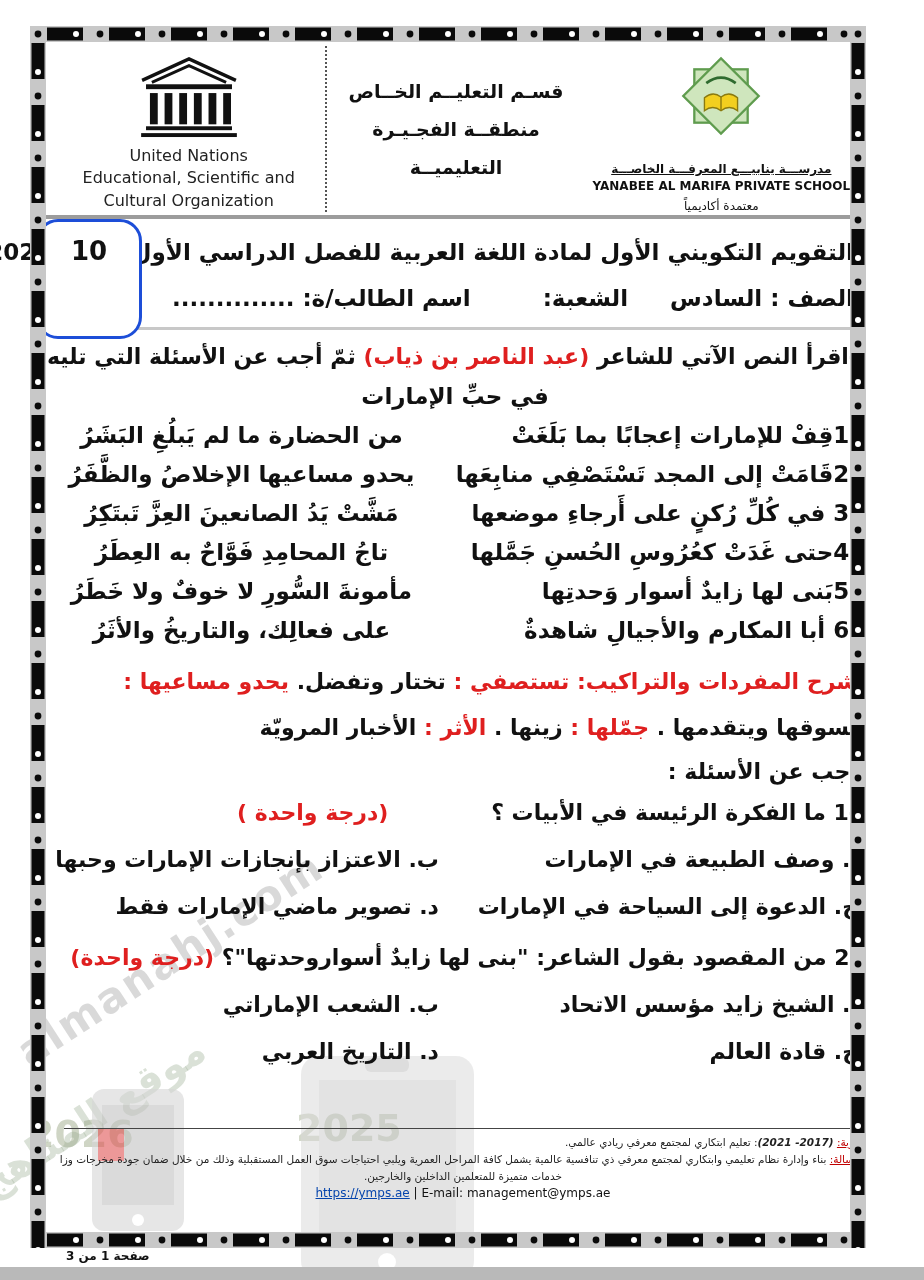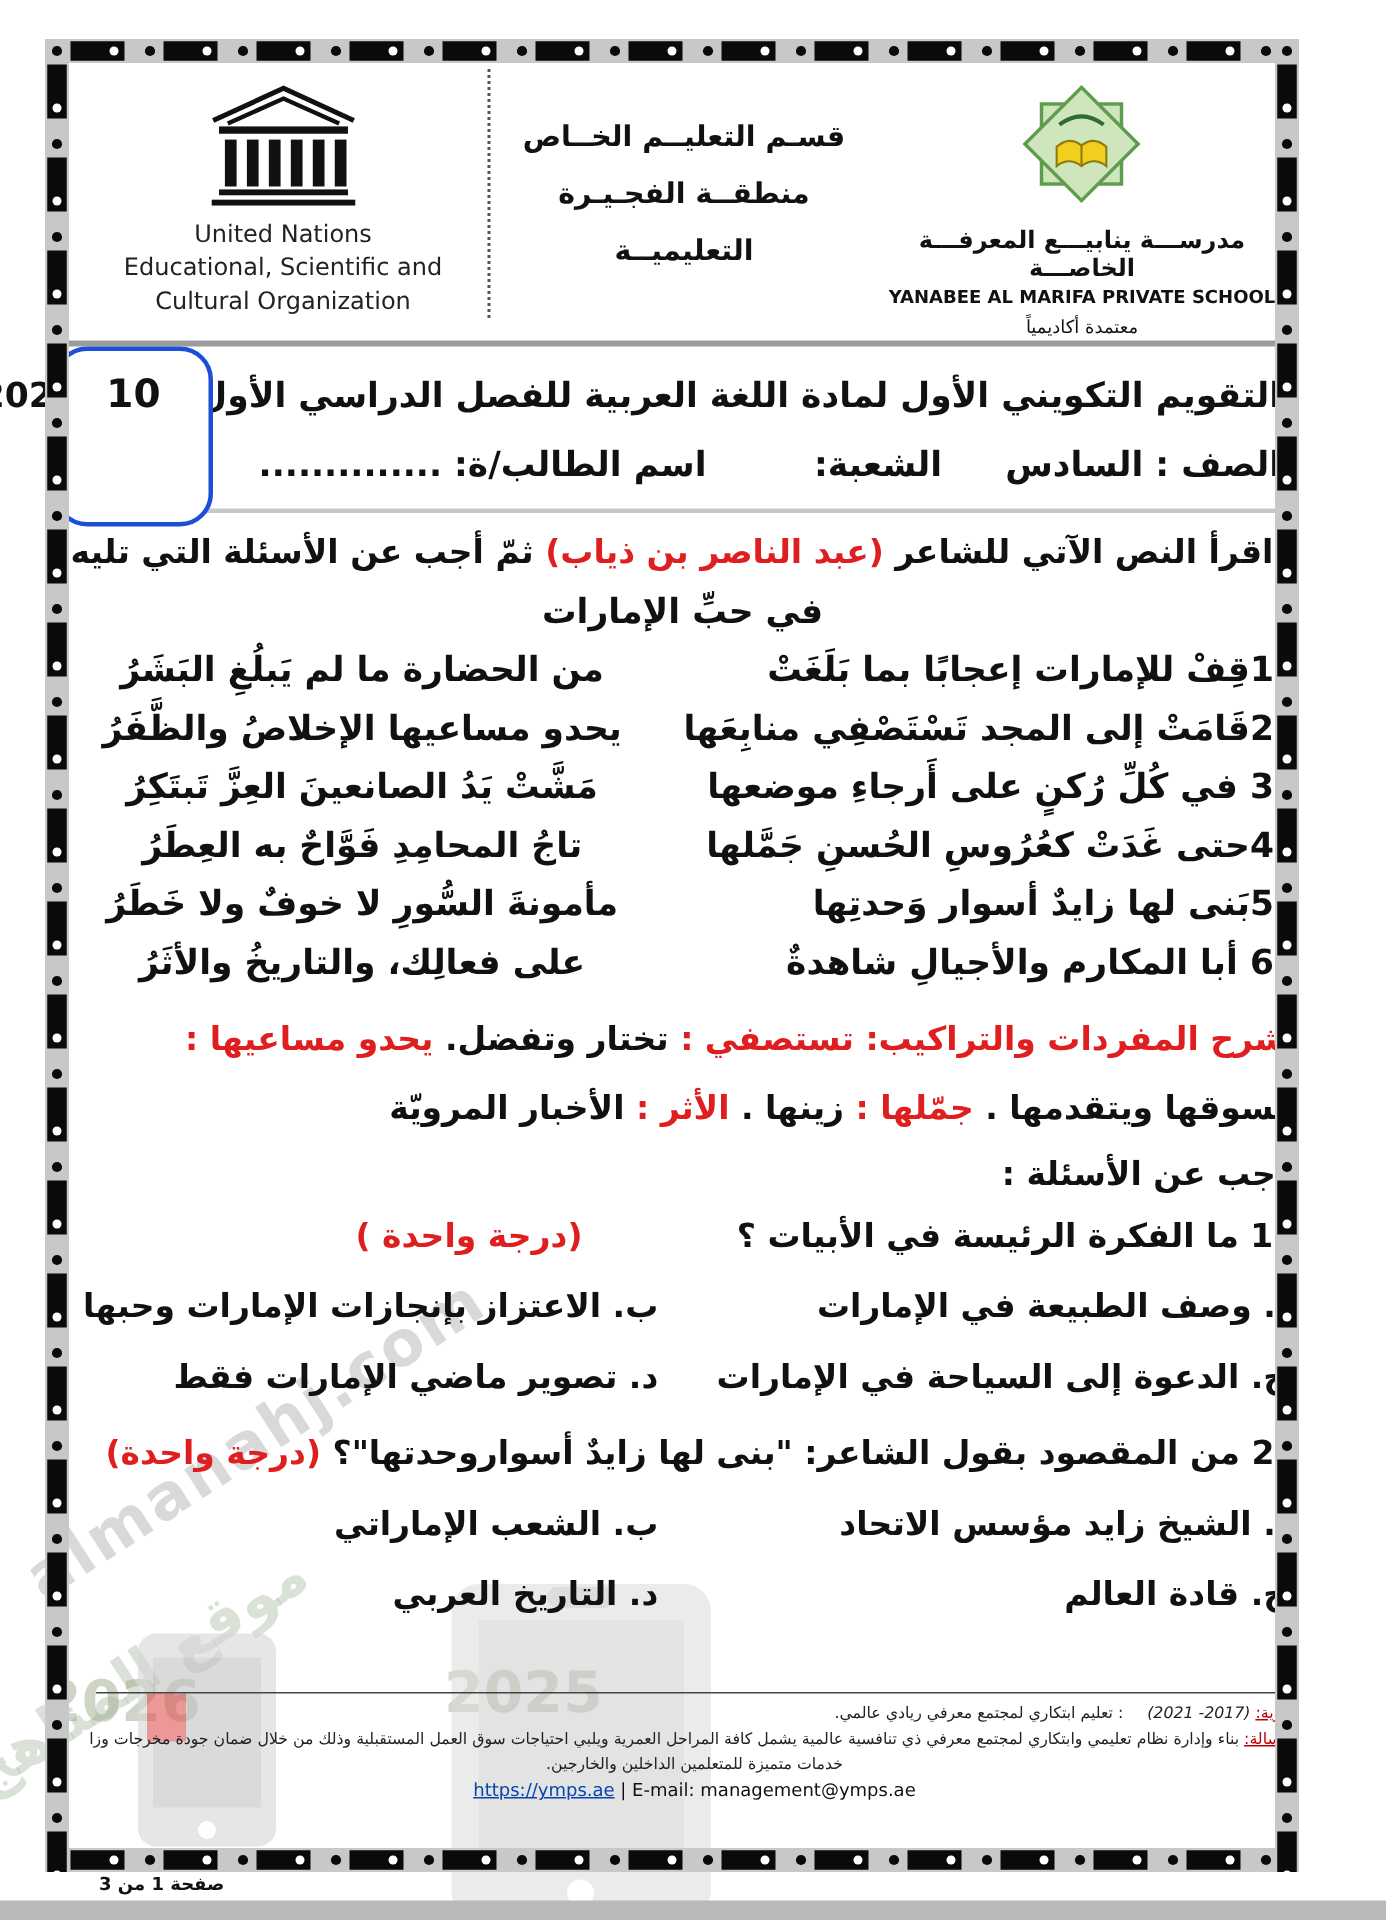--- a/index.html
+++ b/index.html
@@ -9,21 +9,21 @@
   .strip{position:absolute;z-index:3;}
   .strip-top{left:30px;top:26px;width:836px;height:16px;}
   .strip-bottom{left:30px;top:1232px;width:836px;height:16px;}
   .strip-left{left:30px;top:26px;width:16px;height:1222px;}
   .strip-right{left:850px;top:26px;width:16px;height:1222px;}
   .bottom-bar{position:absolute;left:0;right:0;bottom:0;height:13px;background:#b9b9b9;z-index:4;}
   
   .content{position:absolute;top:46px;left:52px;width:806px;z-index:2;}
   .header{display:flex;align-items:flex-start;min-height:146px;}
   .school-block{width:34%;text-align:center;padding-top:4px;}
-  .school-name-ar{font-size:16px;font-weight:bold;margin-top:4px;}
+  .school-name-ar{font-size:12px;font-weight:bold;margin-top:16px;text-decoration:underline;}
   .school-name-en{font-size:12px;font-weight:bold;direction:ltr;margin-top:3px;}
   .school-accred{font-size:12px;margin-top:6px;}
   .zone-block{width:32%;text-align:center;padding-top:26px;font-weight:bold;font-size:19px;line-height:2;}
   .unesco-block{width:34%;text-align:center;padding-top:8px;border-right:2px dotted #555;min-height:140px;}
   .unesco-caption{font-size:16px;line-height:1.4;direction:ltr;text-align:center;margin-top:3px;color:#222;}
   .header-rule{border:none;border-top:4px solid #9c9c9c;margin:2px -8px 6px -8px;}
   
   .title-block{position:relative;border-bottom:3px solid #c8c8c8;padding:6px 4px 16px 120px;}
   .mark-box{position:absolute;left:-16px;top:-6px;width:100px;height:114px;
             border:3px solid #1d4ed8;border-radius:22px;background:#fff;}
@@ -46,21 +46,21 @@
   .q1-line{display:flex;justify-content:space-between;padding-left:185px;}
   .opts-row{display:flex;font-size:22px;font-weight:bold;margin-top:22px;}
   .opt-r{width:52%;text-align:right;white-space:nowrap;}
   .opt-l{width:48%;text-align:right;white-space:nowrap;}
   .q2-line{margin-top:26px;white-space:nowrap;}
   
   .footer{position:absolute;top:1128px;left:60px;right:58px;z-index:2;text-align:right;font-size:10.5px;}
   .footer-rule{border:none;border-top:1.5px solid #444;margin:0 4px 5px 4px;}
   .vision-line,.mission-line{white-space:nowrap;overflow:hidden;line-height:1.6;color:#222;}
   .f-label{color:#c00000;text-decoration:underline;}
-  .vision-years{font-weight:normal;font-style:italic;margin-left:16px;}
+  .vision-years{font-weight:bold;font-style:italic;}
   .mission-line2{text-align:center;line-height:1.6;color:#222;}
   .contact-line{direction:ltr;text-align:center;font-size:12px;margin-top:3px;color:#111;}
   .link-line{direction:ltr;text-align:center;font-size:12px;margin-top:2px;color:#111;}
   .weblink{color:#0645ad;text-decoration:underline;}
   .page-label{position:absolute;top:1249px;left:66px;font-size:12px;font-weight:bold;z-index:3;}
   
   .wm{position:absolute;z-index:0;pointer-events:none;}
   .wm-site{top:1035px;left:8px;transform:rotate(-33deg);transform-origin:left top;
            font-size:42px;letter-spacing:2px;color:rgba(145,145,145,.35);direction:ltr;font-weight:bold;}
   .wm-year-a{top:1112px;left:28px;font-size:38px;font-weight:bold;color:rgba(168,178,150,.55);direction:ltr;}

